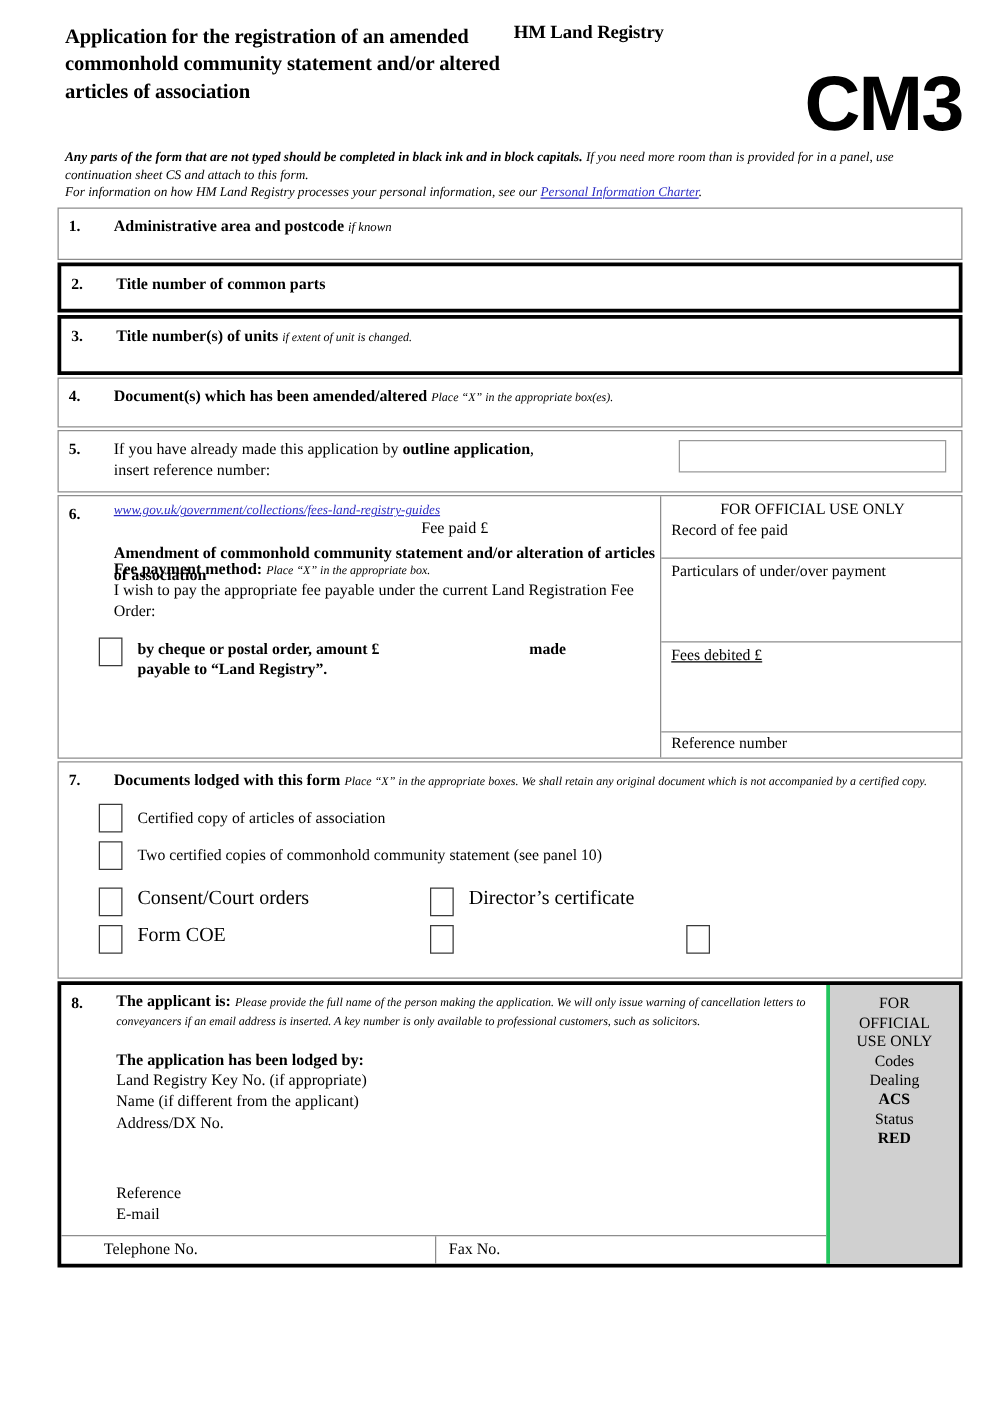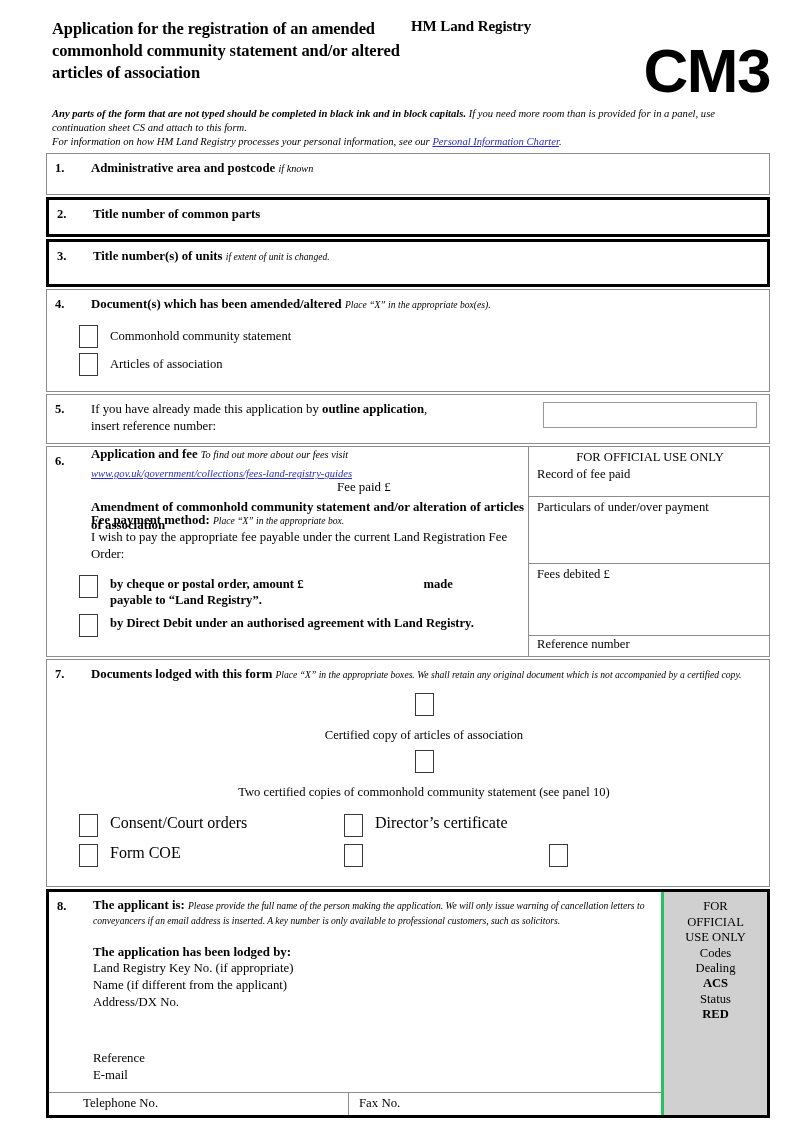--- a/index.html
+++ b/index.html
@@ -18,21 +18,21 @@
   .title-block { width: 355px; }
   .form-title {
     font-size: 16.5px; font-weight: bold; line-height: 1.33;
     letter-spacing: -0.1px;
   }
   .brand-block { flex:1; position:relative; padding-left: 4px; }
   .hmlr { font-size: 15px; font-weight:bold; letter-spacing:-0.1px; white-space:nowrap; }
   .formcode {
     font-family: "Liberation Sans", "DejaVu Sans", sans-serif;
     font-weight: bold; font-size: 62px; line-height: 0.92;
-    text-align: right; margin-top: 7px; letter-spacing: -1.5px;
+    text-align: right; margin-top: 20px; letter-spacing: -1.5px;
     padding-right: 4px;
   }
 
   
   .intro { margin: 8px 30px 4px 52px; font-size: 10.6px; line-height: 1.32; }
   .intro i { font-style: italic; }
   .intro b { font-weight: bold; font-style: italic; }
   a.link { color:#2b2bc4; text-decoration: underline; font-style: italic; }
 
   
@@ -70,37 +70,37 @@
   .inputbox { border: 1px solid #9a9a9a; height: 26px; background:#fff; }
 
   
   .p6 { display:flex; align-items:stretch; }
   .p6 .col-left { width: 482px; border-right: 1px solid #8d8d8d; padding-bottom: 6px; }
   .p6 .col-right { flex:1; }
   .officehead { text-align:center; font-size:12.6px; padding: 6px 4px 1px 4px; }
   .offcell { border-bottom: 1px solid #8d8d8d; padding: 3px 6px 4px 8px; font-size:12.6px; }
   .offcell.c1 { height: 50px; }
   .offcell.c2 { height: 67px; }
-  .offcell.c3 { height: 72px; }
+  .offcell.c3 { height: 72px; text-decoration: underline; }
   .offcell.c4 { border-bottom:none; height: 20px; padding-top:1px; }
   .feeblock { padding: 0 8px 0 44px; font-size:12.8px; }
   .feeurl { padding: 0 8px 0 44px; margin-top:1px; }
   .feetitle { font-weight:bold; font-size:12.9px; line-height:1.32; margin-top: 18px; padding-left:44px; }
   .feetitle .paid { font-weight: normal; }
   .feemethod { padding-left: 44px; margin-top: 16px; font-size:12.8px; line-height:1.33; }
   .feemethod b { font-weight:bold; }
   .p6 .cblist { padding: 6px 8px 0 32px; font-weight: bold; }
   .p6 .cbrow { align-items: flex-start; margin: 6px 0; }
   .p6 .cbrow .lbl { line-height:1.3; padding-top:1px; }
   .spacer-made { display:inline-block; width: 120px; }
 
   
   .p7 { padding-bottom: 12px; }
   .p7 .cblist { padding: 4px 0 0 32px; }
-  .p7 .cbrow { margin: 7px 0; flex-direction: column; }
+  .p7 .cbrow { margin: 7px 0; }
   .p7 .grid2 { display:flex; padding-left: 32px; margin: 7px 0; }
   .p7 .grid2 .cell { display:flex; align-items:flex-start; gap:12px; }
   .p7 .grid2 .c-a { width: 265px; }
   .p7 .grid2 .c-b { width: 205px; }
 
   
   .p8 { display:flex; align-items:stretch; }
   .p8 .col-main { flex:1; border-right: 3px solid #22c55e; }
   .p8 .col-gray { width: 103px; background:#d0d0d0; text-align:center; font-size:12.6px;
                   padding-top: 7px; line-height: 1.22; }
@@ -157,50 +157,36 @@
         <span class="hint-sm">if extent of unit is changed.</span>
       </div>
     </div>
 
     <div class="panel p4">
       <span class="pnum">4.</span>
       <div class="phead">
         <b>Document(s) which has been amended/altered</b>
         <span class="hint-sm">Place “X” in the appropriate box(es).</span>
       </div>
-      <div class="cblist">
-        <div class="cbrow">
-          <span class="cb"></span>
-          <span class="lbl">Commonhold community statement</span>
-        </div>
-        <div class="cbrow">
-          <span class="cb"></span>
-          <span class="lbl">Articles of association</span>
-        </div>
-      </div>
     </div>
 
     <div class="panel p5">
       <span class="pnum">5.</span>
       <div class="left">
         <span>If you have already made this application by </span><b>outline application</b><span>,</span><br>
         <span>insert reference number:</span>
       </div>
       <div class="right">
         <div class="inputbox"></div>
       </div>
     </div>
 
     <div class="panel p6">
       <span class="pnum">6.</span>
       <div class="col-left">
-        <div class="feeblock">
-          <b>Application and fee</b>
-          <span class="hint">To find out more about our fees visit</span>
-        </div>
         <div class="feeurl">
           <a class="link" style="font-size:10.6px;" href="#">www.gov.uk/government/collections/fees-land-registry-guides</a>
         </div>
         <div class="feetitle">
           <span style="display:inline">Amendment of commonhold community statement and/or alteration of articles of association</span>
         </div>
         <div class="feetitle" style="margin-top:-55px; padding-left:290px;">
           <span class="paid" style="font-weight:normal">Fee paid £</span>
         </div>
         <div class="feemethod">
@@ -208,24 +194,20 @@
           <span class="hint-sm">Place “X” in the appropriate box.</span><br>
           <span>I wish to pay the appropriate fee payable under the current Land Registration Fee Order:</span>
         </div>
         <div class="cblist">
           <div class="cbrow">
             <span class="cb"></span>
             <span class="lbl">
               <span>by cheque or postal order, amount £</span><span class="spacer-made"></span><span>made</span><br>
               <span>payable to “Land Registry”.</span>
             </span>
-          </div>
-          <div class="cbrow">
-            <span class="cb"></span>
-            <span class="lbl">by Direct Debit under an authorised agreement with Land Registry.</span>
           </div>
         </div>
       </div>
       <div class="col-right">
         <div class="offcell c1">
           <div class="officehead" style="padding:0 0 2px 0;">FOR OFFICIAL USE ONLY</div>
           <div>Record of fee paid</div>
         </div>
         <div class="offcell c2">
           <div>Particulars of under/over payment</div>

